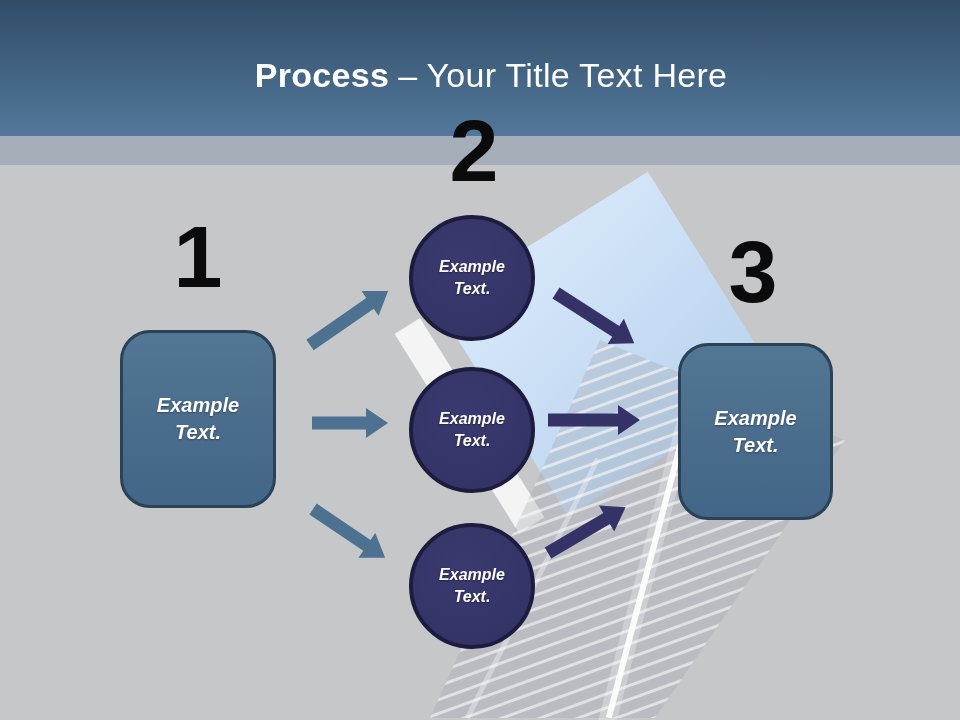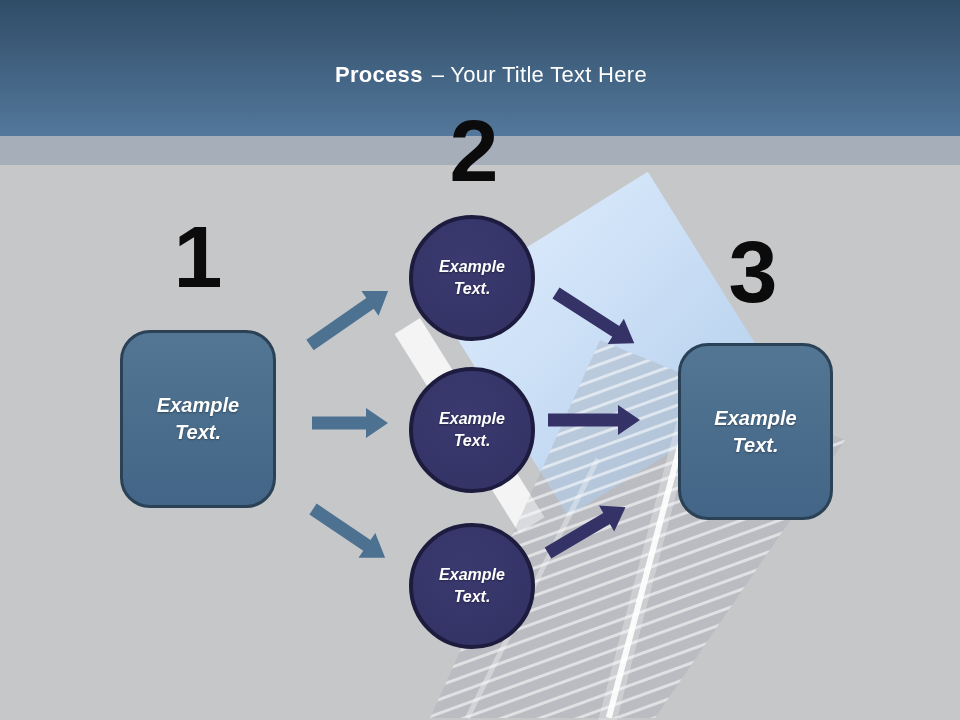--- a/index.html
+++ b/index.html
@@ -28,21 +28,21 @@
     font-family:"Liberation Sans", sans-serif;
   }
   
   .header{
     position:absolute;left:0;top:0;width:960px;height:136px;
     background:linear-gradient(180deg,var(--header-gradient-top) 0%,var(--header-gradient-bottom) 100%);
     display:flex;align-items:center;justify-content:center;
   }
   .title{
     margin:0;padding:14px 0 0 22px;
-    font-size:22px;font-weight:400;color:var(--title-color);
+    font-size:34px;font-weight:400;color:var(--title-color);
     letter-spacing:.3px;white-space:nowrap;
   }
   .title .t-bold{font-weight:700;margin-right:9px;}
   .accent-band{
     position:absolute;left:0;top:136px;width:960px;height:29px;
     background:var(--accent-band);
   }
   
   .bg-svg,.arrow-svg{position:absolute;left:0;top:0;width:960px;height:720px;}
   

